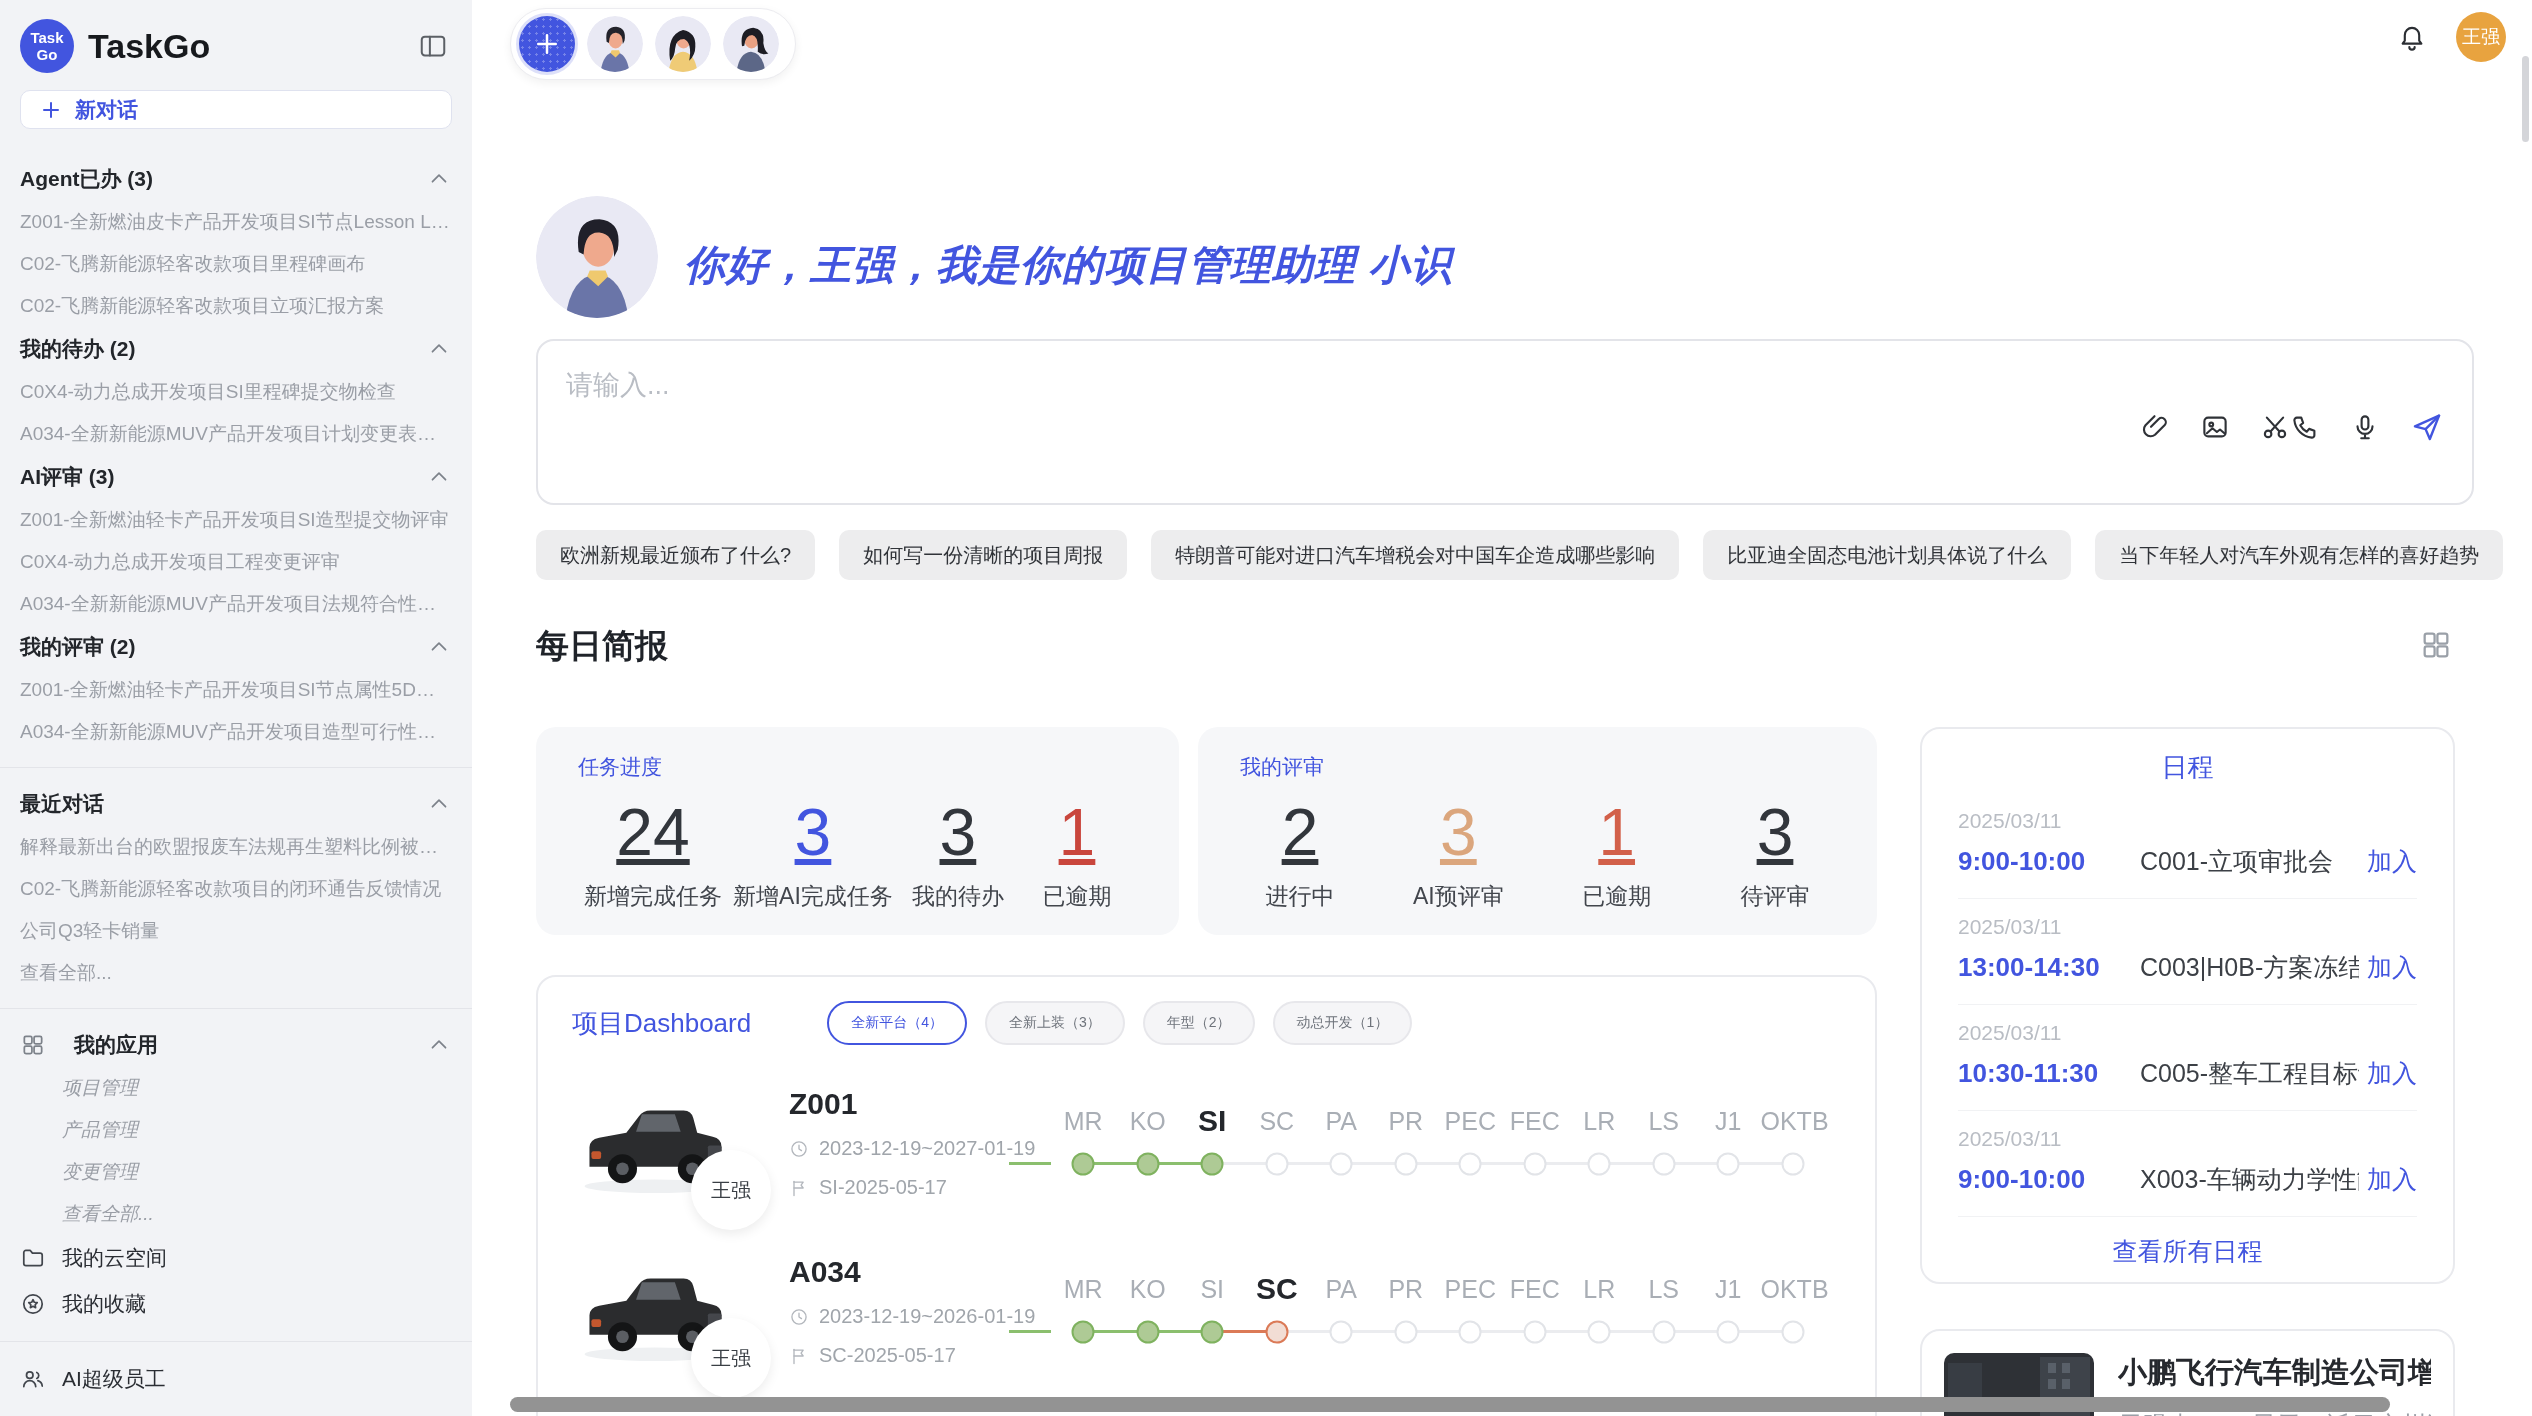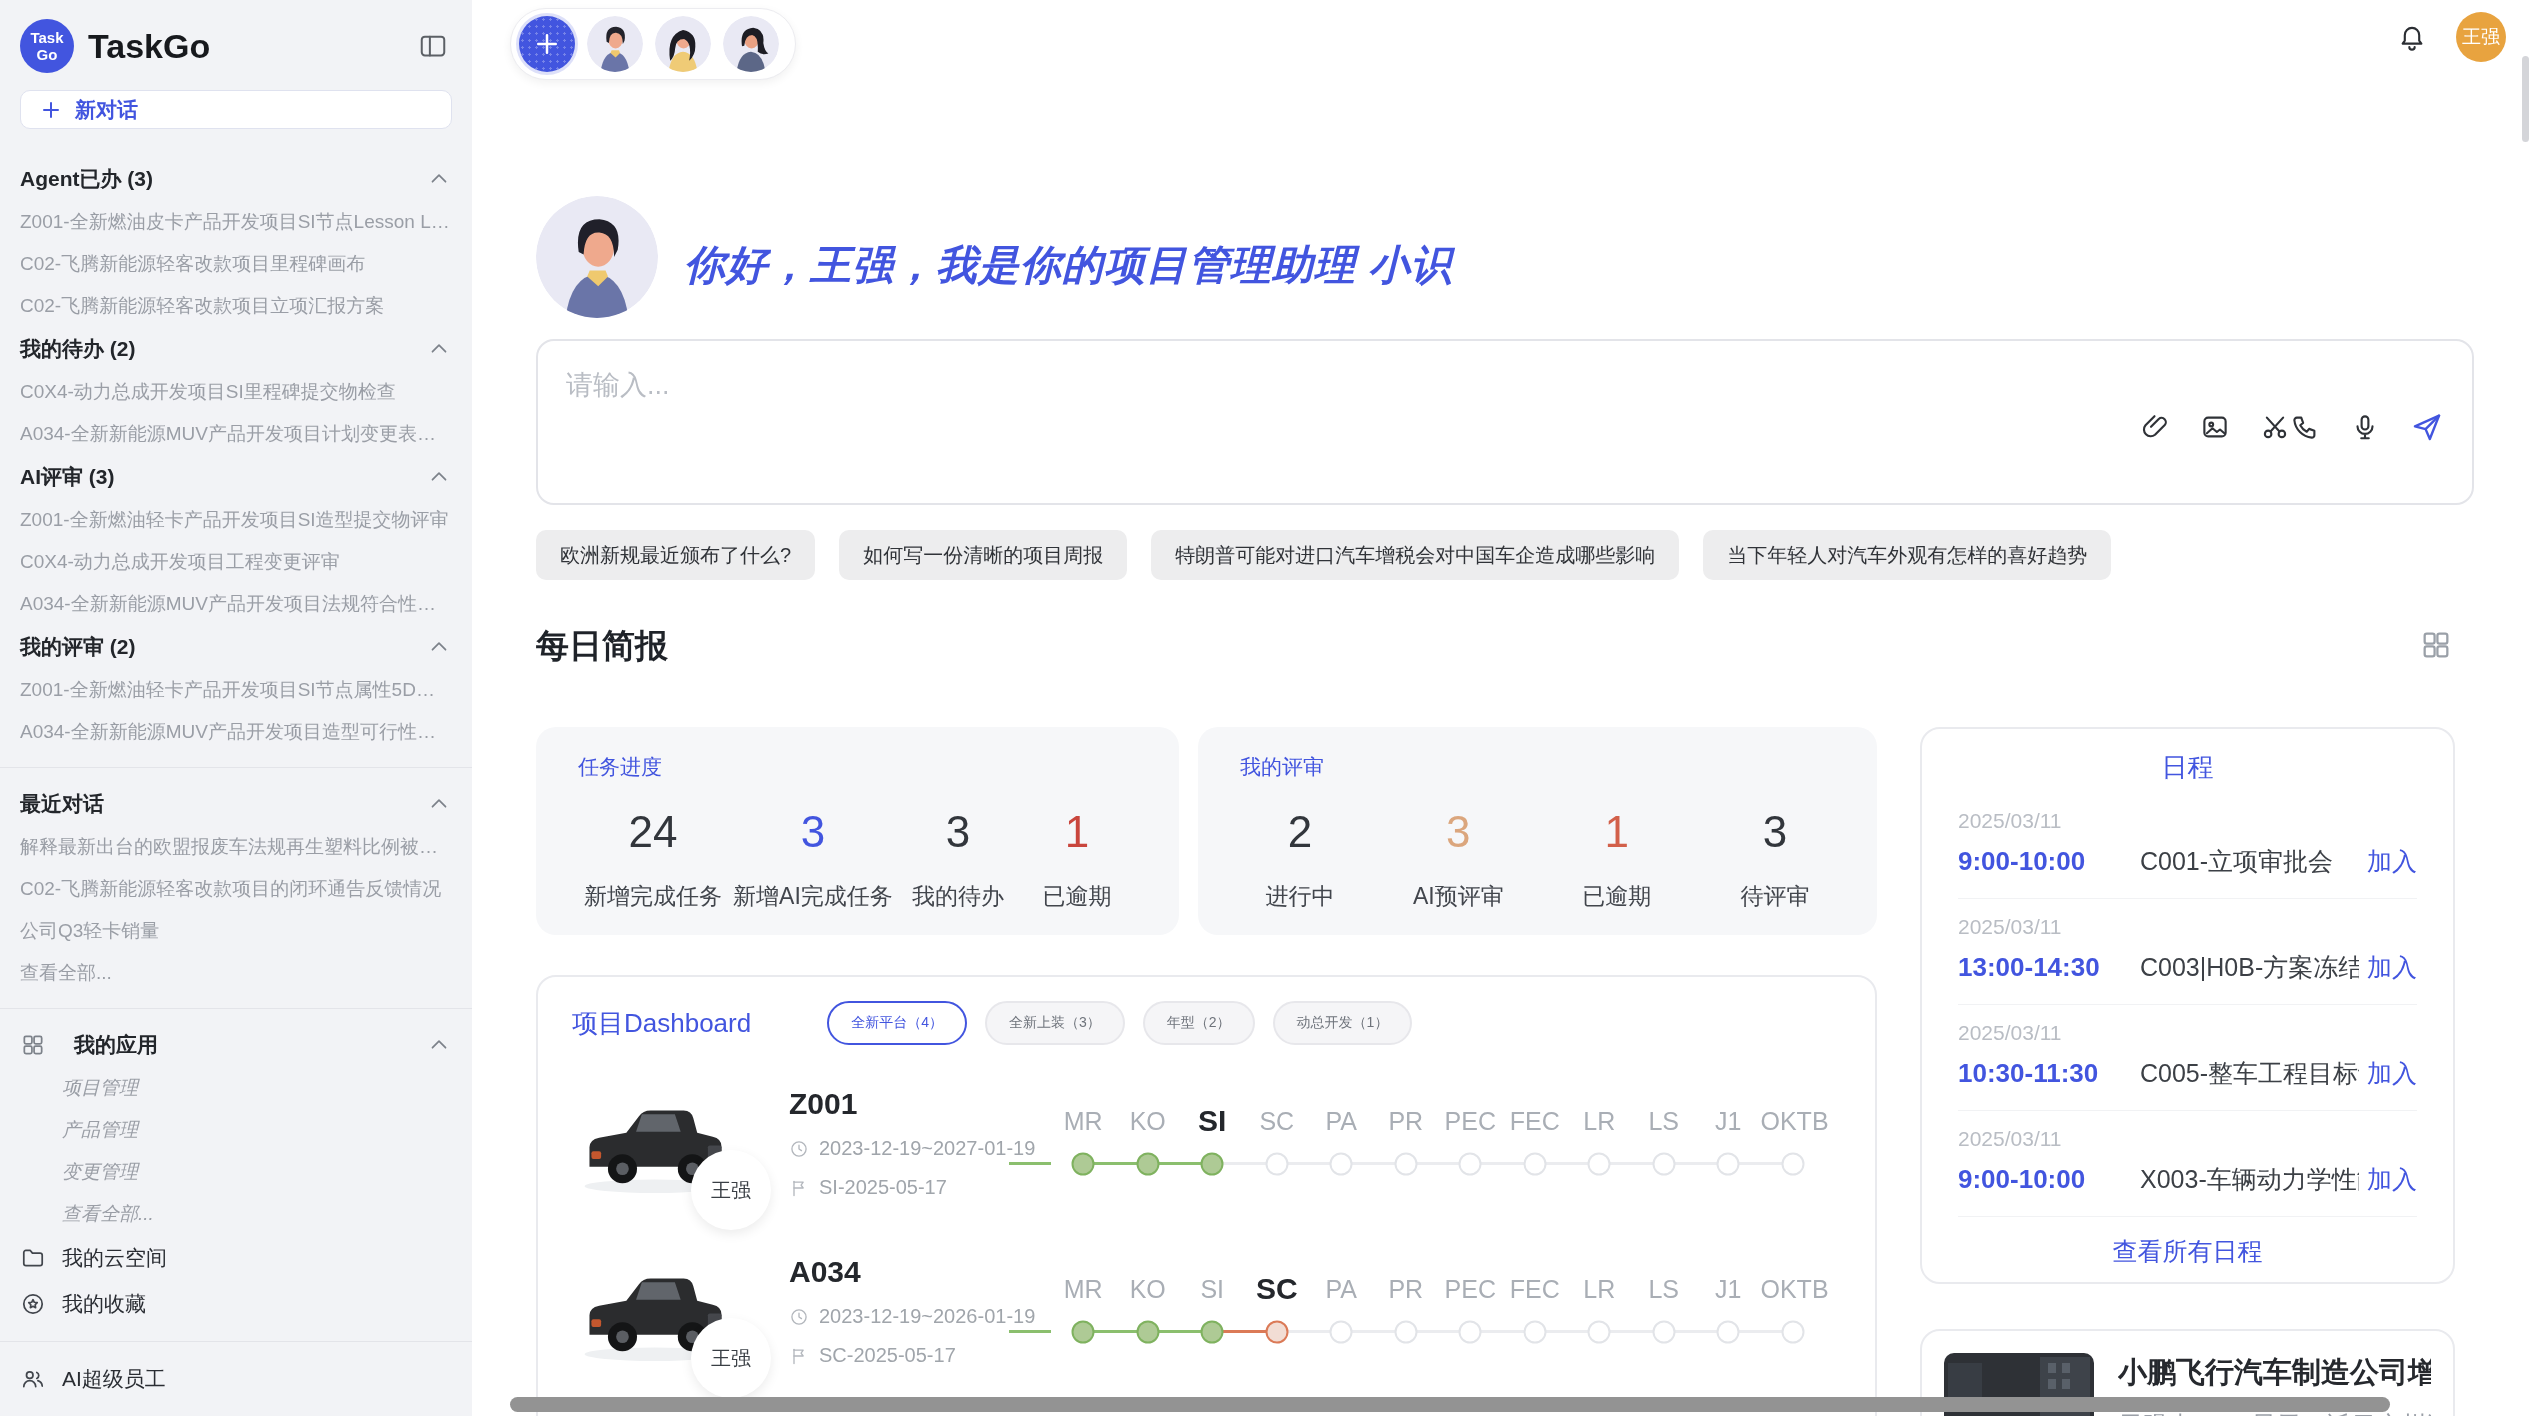--- a/index.html
+++ b/index.html
@@ -56,21 +56,21 @@
   .layout-btn { position:absolute; right:2px; top:6px; color:#9aa0a8; }
 
   .content-row { position:absolute; left:64px; top:727px; width:1919px; display:flex; gap:43px; }
   .left-col { width:1341px; flex:none; }
   .stats { display:flex; gap:19px; }
   .stat-card { height:208px; border-radius:20px; background:var(--card_bg,#f6f7f9); padding:26px 42px 0; }
   .stat-card:nth-child(1){ width:643px; } .stat-card:nth-child(2){ width:679px; }
   .stat-title { font-size:21px; color:var(--accent,#4255df); }
   .stat-cols { display:flex; justify-content:space-between; margin-top:14px; padding:0 6px; }
   .stat-col { text-align:center; min-width:108px; }
-  .stat-value { font-size:44px; line-height:74px; font-weight:500; }
+  .stat-value { font-size:66px; line-height:74px; font-weight:500;text-decoration:underline; }
   .stat-label { font-size:23px; color:#42464d; margin-top:12px; white-space:nowrap; }
 
   .dash-card { margin-top:40px; height:530px; border:2px solid #e9eaee; border-radius:20px; padding:24px 34px; overflow:hidden; }
   .dash-h { display:flex; align-items:center; height:44px; }
   .dash-title { font-size:26px; color:var(--accent,#4255df); }
   .filters { display:flex; gap:18px; margin-left:76px; }
   .pill { height:44px; border-radius:22px; padding:0 22px; font-size:14px; display:flex; align-items:center; background:#f5f5f7; border:2px solid #e7e7eb; color:#6e737b; white-space:nowrap; }
   .pill.active { background:#fff; border-color:var(--accent,#4255df); color:var(--accent,#4255df); }
 
   .proj-row { display:flex; align-items:center; margin-top:28px; height:140px; }
@@ -329,20 +329,21 @@
             </svg>
         </button>
       </div>
     </div>
   </div>
 
   <div class="chips" id="chips">
       <button class="chip">欧洲新规最近颁布了什么?</button>
       <button class="chip">如何写一份清晰的项目周报</button>
       <button class="chip">特朗普可能对进口汽车增税会对中国车企造成哪些影响</button>
+      <button class="chip">比亚迪全固态电池计划具体说了什么</button>
       <button class="chip">当下年轻人对汽车外观有怎样的喜好趋势</button>
     </div>
 
   <div class="briefing-h">
     <h2>每日简报</h2>
     <button class="layout-btn">
       <svg class="ic" width="34" height="34" viewBox="0 0 24 24" fill="none" stroke="currentColor" stroke-width="1.6" stroke-linecap="round" stroke-linejoin="round">
           <rect x="4" y="4" width="7" height="7" rx="1.5"></rect>
           <rect x="13" y="4" width="7" height="7" rx="1.5"></rect>
           <rect x="4" y="13" width="7" height="7" rx="1.5"></rect>

